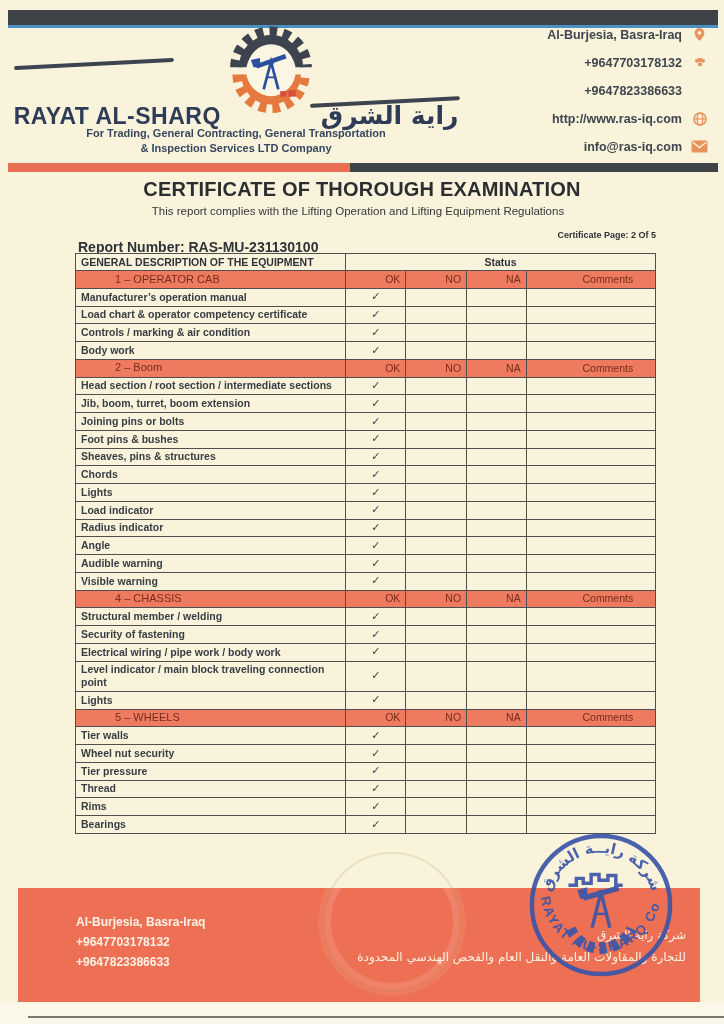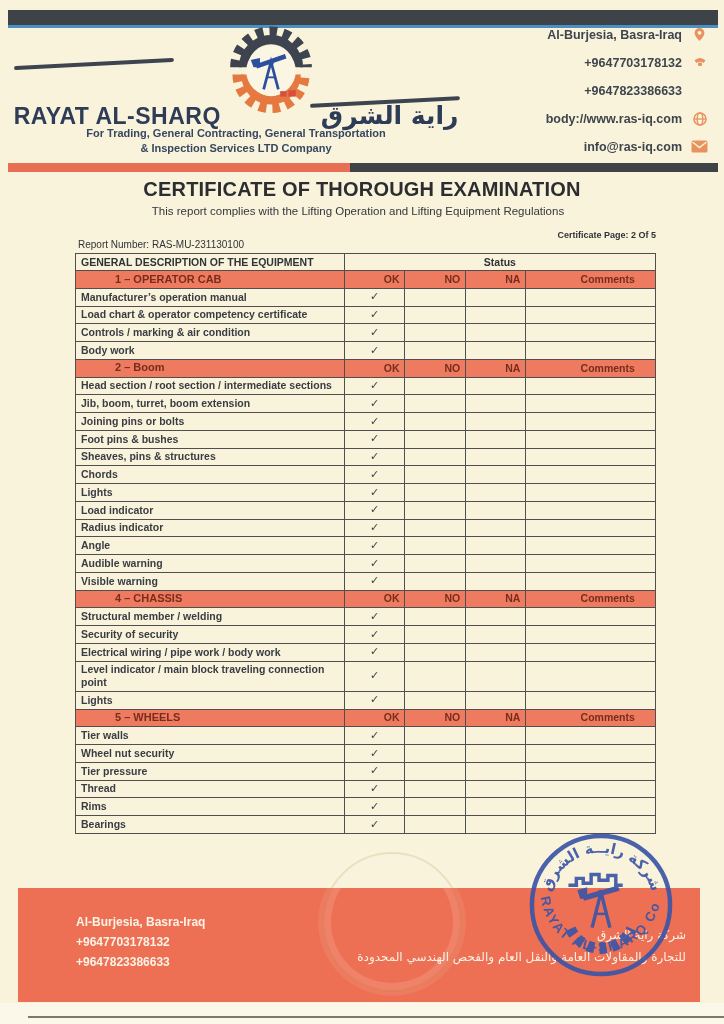--- a/index.html
+++ b/index.html
@@ -30,29 +30,29 @@
   
   .divider { position:absolute; top:163px; left:8px; right:6px; height:9px; }
   .divider .left { position:absolute; left:0; top:0; bottom:0; width:342px; background:#e86f53; }
   .divider .right { position:absolute; left:342px; right:0; top:0; bottom:0; background:#3e4347; }
   
   .doc-title { position:absolute; top:178px; left:0; right:0; text-align:center;
     font-size:20px; font-weight:800; color:#2b2d30; letter-spacing:.2px; }
   .doc-subtitle { position:absolute; top:205px; left:0; right:8px; text-align:center;
     font-size:11.5px; color:#34383d; }
   .cert-page { position:absolute; top:230px; right:68px; font-size:9px; font-weight:600; color:#2f3338; }
-  .report-number { position:absolute; top:239px; left:78px; font-size:10px; font-weight:400; color:#2f3338;text-align:right; }
+  .report-number { position:absolute; top:239px; left:78px; font-size:14px; font-weight:700; color:#2f3338;text-align:right; }
   
   table.equip { position:absolute; left:75px; top:253px; width:581px; border-collapse:collapse;
     background:#f9f3dc; }
   table.equip td, table.equip th { border:1px solid #4f4f4f; font-size:10.5px; line-height:1.25;
     padding:1.5px 5px; vertical-align:middle; }
   th.desc-h { text-align:left; font-weight:700; color:#2f3338; font-size:11px; }
   th.status-h { text-align:center; font-weight:700; color:#2f3338; font-size:11px; }
-  tr.section-row td { background:#ee7a5f; color:#772d1c; font-weight:700;padding-left:39px; }
+  tr.section-row td { background:#ee7a5f; color:#772d1c; font-weight:400;padding-left:39px; }
   tr.section-row td.sec-title { text-align:left; font-size:11px; }
   tr.section-row td.col-h { text-align:center; }
   tr.item-row td.desc { text-align:left; font-weight:700; color:#383d44; }
   tr.item-row td.val { text-align:center; color:#3b4046; font-size:11px; }
   
   .footer-band { position:absolute; left:18px; right:24px; top:888px; height:114px; background:#ed6f54; z-index:2; }
   .footer-left { position:absolute; left:58px; top:24px; color:#fdf4e6; font-weight:700; font-size:12px; line-height:20px; }
   .footer-ar { position:absolute; right:14px; top:36px; text-align:right; color:#fbf2e4; font-size:12px;
     line-height:22px; direction:rtl; font-family:"DejaVu Sans",sans-serif; }
   
@@ -117,21 +117,21 @@
             <path d="M2.5 5.5C6 2 10 2 13.5 5.5L11.5 8C9.5 6.3 6.5 6.3 4.5 8Z" fill="#e8935e"></path>
             <rect x="6" y="7.5" width="4" height="3.5" rx="1" fill="#e8935e"></rect>
           </svg>
         </span>
       </div>
       <div class="contact-row">
         <span class="contact-text">+9647823386633</span>
         <span class="contact-icon"></span>
       </div>
       <div class="contact-row">
-        <span class="contact-text">body://www.ras-iq.com</span>
+        <span class="contact-text">http://www.ras-iq.com</span>
         <span class="contact-icon">
           <svg width="16" height="16" viewBox="0 0 16 16">
             <circle cx="8" cy="8" r="6" fill="none" stroke="#e8935e" stroke-width="1.6"></circle>
             <ellipse cx="8" cy="8" rx="2.8" ry="6" fill="none" stroke="#e8935e" stroke-width="1.3"></ellipse>
             <line x1="2" y1="8" x2="14" y2="8" stroke="#e8935e" stroke-width="1.3"></line>
           </svg>
         </span>
       </div>
       <div class="contact-row">
         <span class="contact-text">info@ras-iq.com</span>
@@ -301,21 +301,21 @@
           <td class="col-h">Comments</td>
         </tr>
         <tr class="item-row">
           <td class="desc">Structural member / welding</td>
           <td class="val">✓</td>
           <td class="val"></td>
           <td class="val"></td>
           <td class="val"></td>
         </tr>
         <tr class="item-row">
-          <td class="desc">Security of security</td>
+          <td class="desc">Security of fastening</td>
           <td class="val">✓</td>
           <td class="val"></td>
           <td class="val"></td>
           <td class="val"></td>
         </tr>
         <tr class="item-row">
           <td class="desc">Electrical wiring / pipe work / body work</td>
           <td class="val">✓</td>
           <td class="val"></td>
           <td class="val"></td>

